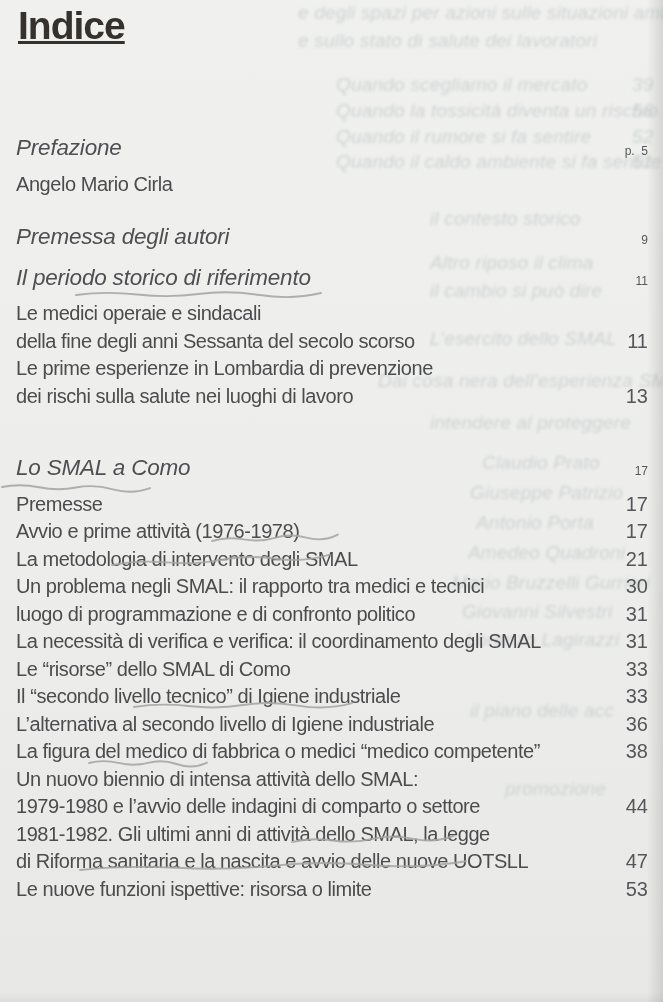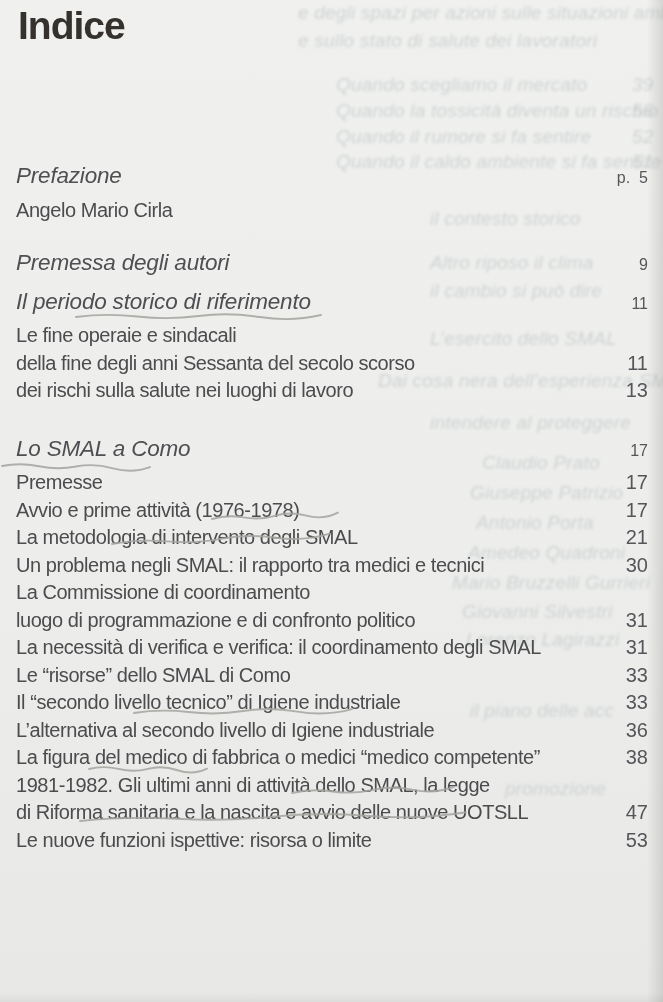--- a/index.html
+++ b/index.html
@@ -22,39 +22,39 @@
   
   #ghost-layer{position:absolute;top:0;left:0;width:663px;height:1002px;z-index:0;}
   .ghost{
     position:absolute;color:#c7cccd;font-size:19px;font-style:italic;
     filter:blur(1.6px);opacity:.85;white-space:nowrap;letter-spacing:.2px;
   }
   
   #page{position:relative;z-index:2;padding:0 15px 0 16px;}
   h1#title{
     margin:0;padding:4px 0 0 2px;font-size:39px;line-height:44px;
-    font-weight:bold;letter-spacing:-1px;color:#35312c;
+    font-weight:bold;letter-spacing:-1px;color:#35312c;text-decoration:underline;
   }
   .toc-section{margin:0;}
-  .toc-section.s0{margin-top:110px;}
+  .toc-section.s0{margin-top:82px;}
   .toc-section.s1{margin-top:21px;}
   .toc-section.s2{}
-  .toc-section.s3{margin-top:26px;}
+  .toc-section.s3{margin-top:40px;}
   .row{display:flex;align-items:baseline;position:relative;}
   .row.heading{
     line-height:35px;font-size:22.5px;font-style:italic;
     color:#504e52;margin-bottom:1.5px;letter-spacing:-0.2px;
   }
   .row.body{line-height:27.5px;font-size:20px;color:#4c4b4e;letter-spacing:-0.45px;}
   .row .t{flex:1 1 auto;white-space:nowrap;}
   .row .p{
     flex:0 0 auto;width:54px;text-align:right;white-space:pre;
     font-style:normal;font-size:20px;color:#56555a;letter-spacing:0;
   }
-  .row.heading .p{font-size:16px;}
+  .row.heading .p{font-size:12px;}
   
   svg.squiggle{position:absolute;height:12px;overflow:visible;pointer-events:none;}
   svg.squiggle path{fill:none;stroke:#a6a5a0;stroke-width:1.9;stroke-linecap:round;opacity:.88;}
 </style>
 </head>
 <body>
 
 <div id="ghost-layer">
     <div class="ghost" style="left: 298px; top: 2px;">e degli spazi per azioni sulle situazioni ambientali</div>
     <div class="ghost" style="left: 298px; top: 30px;">e sullo stato di salute dei lavoratori</div>
@@ -104,26 +104,30 @@
       </div>
       <div class="toc-section s2">
         <div class="row heading">
           <span class="t">Il periodo storico di riferimento</span>
           <span class="p">11</span>
           <svg class="squiggle" viewBox="0 0 245 12" style="left: 60px; width: 245px; bottom: -2px; transform: rotate(0deg); transform-origin: left center;">
             <path d="M0,6 Q29.4,2 61.25,5.5 T122.5,5 T183.75,6 T245,4"></path>
           </svg>
         </div>
         <div class="row body">
-          <span class="t">Le fine operaie e sindacali</span>
+          <span class="t">Le medici operaie e sindacali</span>
           <span class="p"></span>
         </div>
         <div class="row body">
           <span class="t">della fine degli anni Sessanta del secolo scorso</span>
           <span class="p">11</span>
+        </div>
+        <div class="row body">
+          <span class="t">Le prime esperienze in Lombardia di prevenzione</span>
+          <span class="p"></span>
         </div>
         <div class="row body">
           <span class="t">dei rischi sulla salute nei luoghi di lavoro</span>
           <span class="p">13</span>
         </div>
       </div>
       <div class="toc-section s3">
         <div class="row heading">
           <span class="t">Lo SMAL a Como</span>
           <span class="p">17</span>
@@ -147,24 +151,20 @@
           <span class="p">21</span>
           <svg class="squiggle" viewBox="0 0 218 12" style="left: 96px; width: 218px; bottom: 2px; transform: rotate(-2.2deg); transform-origin: left center;">
             <path d="M0,6 Q26.16,2 54.5,5.5 T109,5 T163.5,6 T218,4"></path>
           </svg>
         </div>
         <div class="row body">
           <span class="t">Un problema negli SMAL: il rapporto tra medici e tecnici</span>
           <span class="p">30</span>
         </div>
         <div class="row body">
-          <span class="t">La Commissione di coordinamento</span>
-          <span class="p"></span>
-        </div>
-        <div class="row body">
           <span class="t">luogo di programmazione e di confronto politico</span>
           <span class="p">31</span>
         </div>
         <div class="row body">
           <span class="t">La necessità di verifica e verifica: il coordinamento degli SMAL</span>
           <span class="p">31</span>
         </div>
         <div class="row body">
           <span class="t">Le “risorse” dello SMAL di Como</span>
           <span class="p">33</span>
@@ -181,20 +181,28 @@
           <span class="p">36</span>
         </div>
         <div class="row body">
           <span class="t">La figura del medico di fabbrica o medici “medico competente”</span>
           <span class="p">38</span>
           <svg class="squiggle" viewBox="0 0 118 12" style="left: 73px; width: 118px; bottom: -3px; transform: rotate(0.8deg); transform-origin: left center;">
             <path d="M0,6 Q14.16,2 29.5,5.5 T59,5 T88.5,6 T118,4"></path>
           </svg>
         </div>
         <div class="row body">
+          <span class="t">Un nuovo biennio di intensa attività dello SMAL:</span>
+          <span class="p"></span>
+        </div>
+        <div class="row body">
+          <span class="t">1979-1980 e l’avvio delle indagini di comparto o settore</span>
+          <span class="p">44</span>
+        </div>
+        <div class="row body">
           <span class="t">1981-1982. Gli ultimi anni di attività dello SMAL, la legge</span>
           <span class="p"></span>
           <svg class="squiggle" viewBox="0 0 162 12" style="left: 276px; width: 162px; bottom: 0px; transform: rotate(-1.5deg); transform-origin: left center;">
             <path d="M0,6 Q19.439999999999998,2 40.5,5.5 T81,5 T121.5,6 T162,4"></path>
           </svg>
         </div>
         <div class="row body">
           <span class="t">di Riforma sanitaria e la nascita e avvio delle nuove UOTSLL</span>
           <span class="p">47</span>
           <svg class="squiggle" viewBox="0 0 386 12" style="left: 64px; width: 386px; bottom: 0px; transform: rotate(-1deg); transform-origin: left center;">

